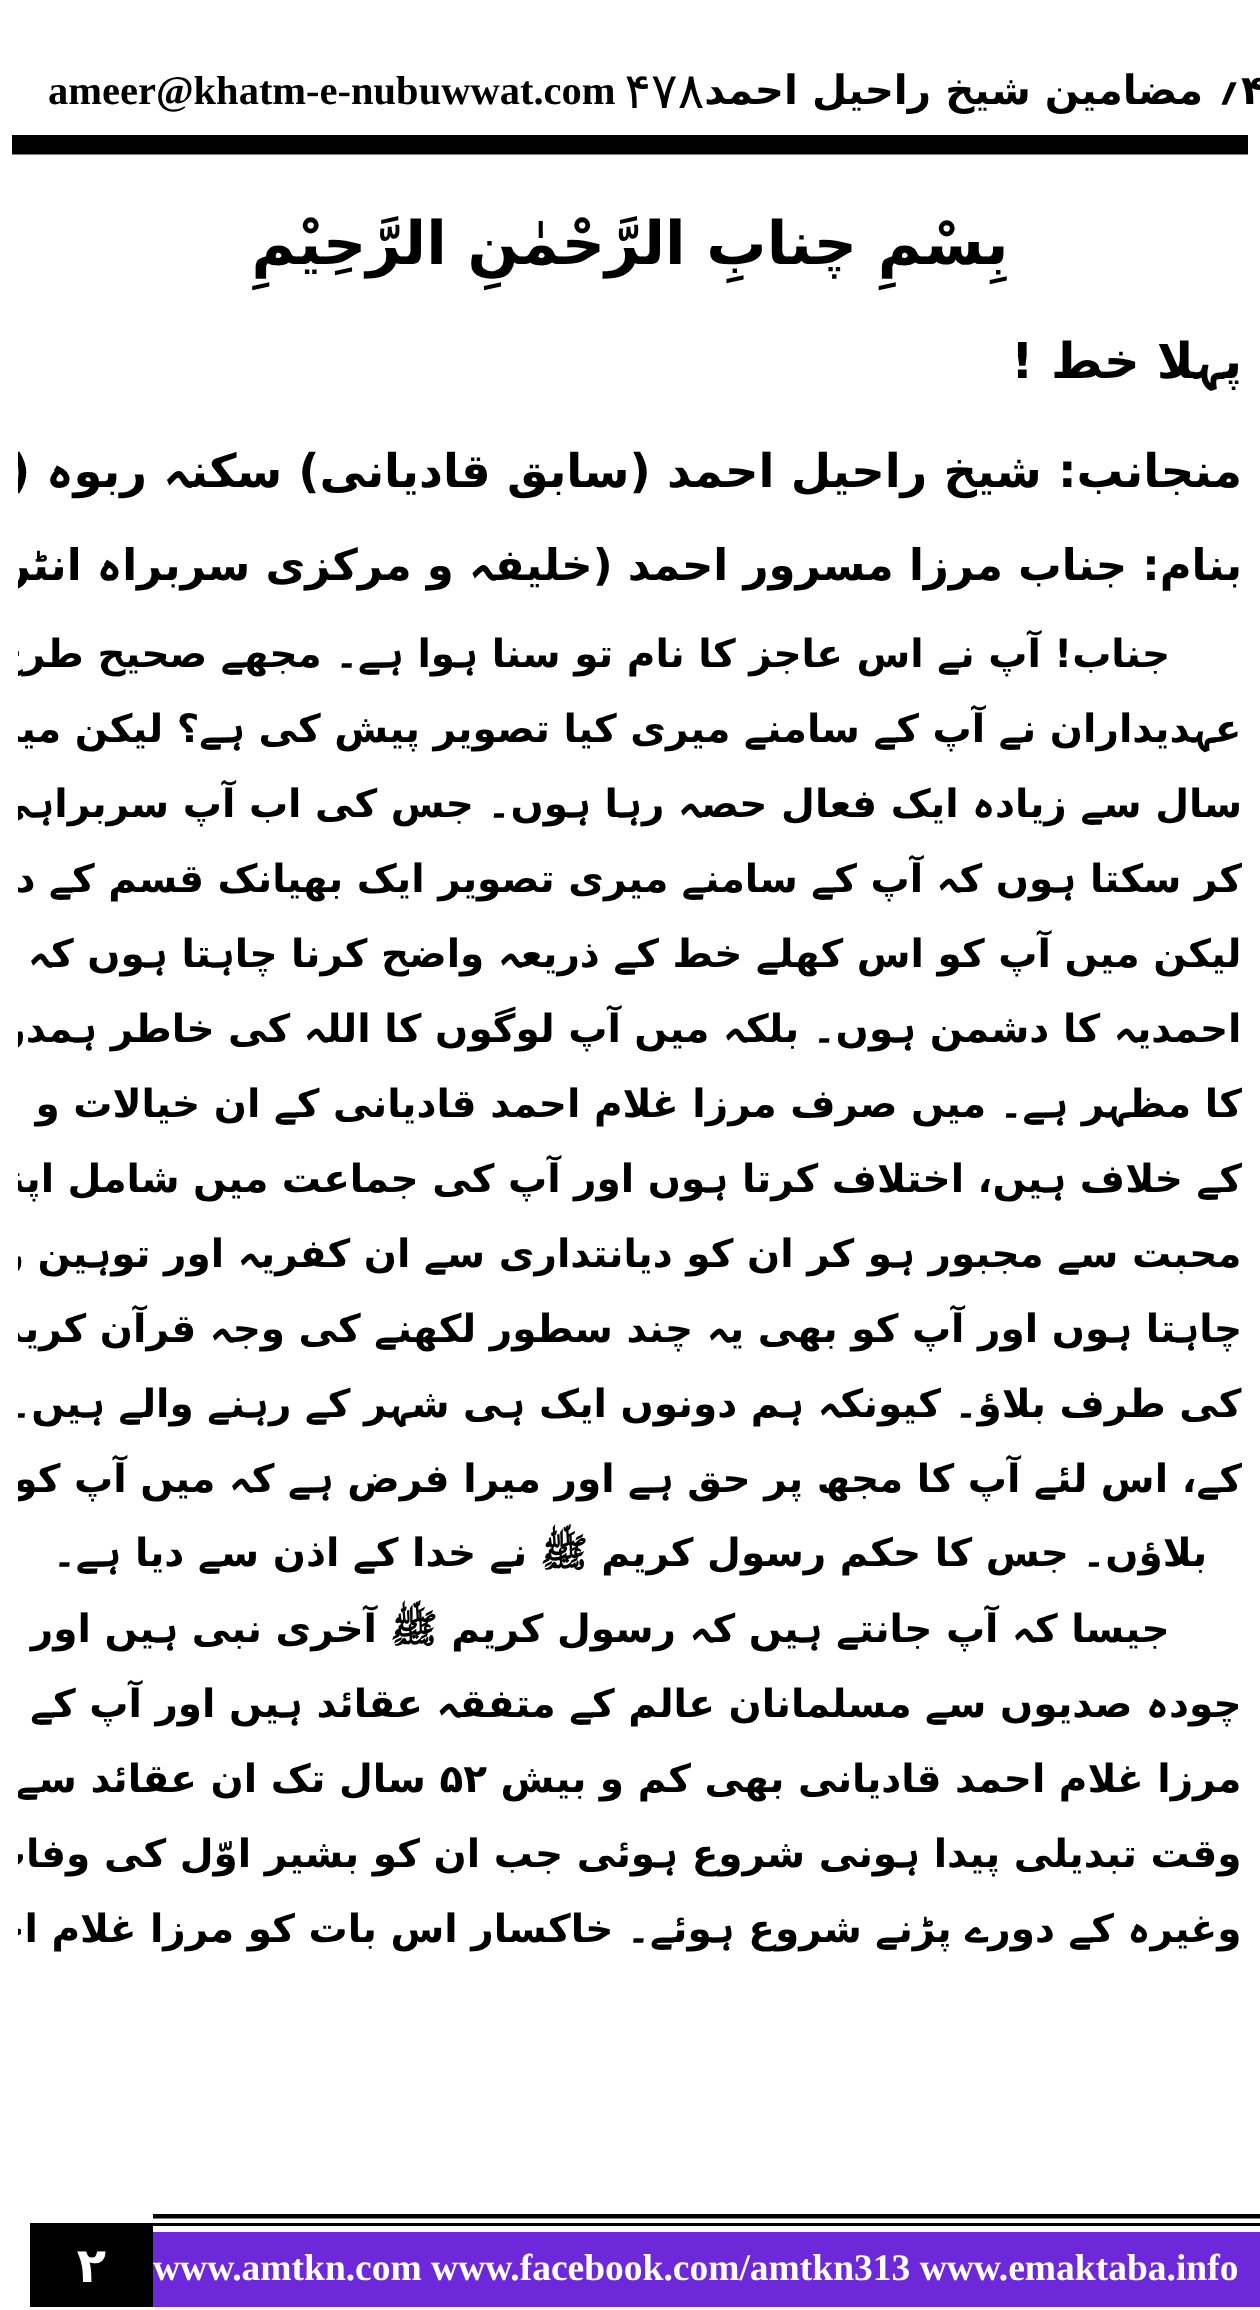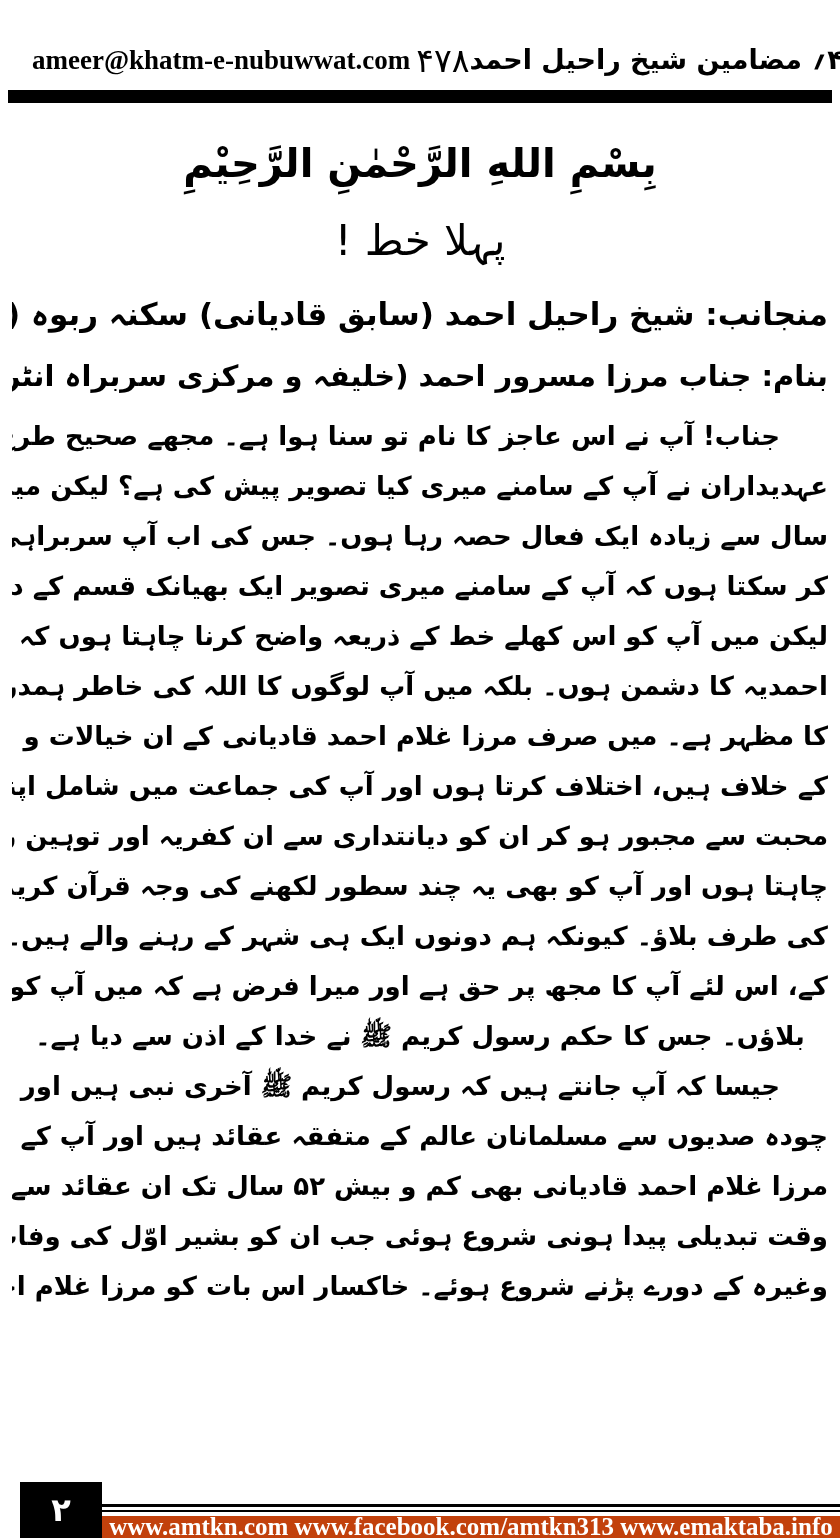--- a/index.html
+++ b/index.html
@@ -59,23 +59,23 @@
   }
   .hamd {
     margin-top: 26px;
     text-align: center;
     font-weight: bold;
     font-size: 35px;
     line-height: 46px;
   }
   .letter-title {
     margin-top: 28px;
-    text-align: center;
-    font-weight: normal;
-    font-size: 42px;
+    text-align: right;
+    font-weight: bold;
+    font-size: 33px;
     line-height: 48px;
   }
   .from-line {
     margin-top: 26px;
     text-align: center;
     font-weight: bold;
     font-size: 31px;
     line-height: 46px;
     white-space: nowrap;
     overflow: hidden;
@@ -126,26 +126,26 @@
     font-size: 32px;
     direction: rtl;
   }
   .footer-right {
     position: absolute;
     left: 102px; right: 0; bottom: 2px;
   }
   .rule-a { height: 3px; background: #000; margin-bottom: 3px; }
   .rule-b { height: 2px; background: #000; margin-bottom: 4px; }
   .footer-bar {
-    height: 22px;
-    background: #c2410c;
+    height: 50px;
+    background: #6d28d9;
     color: #fff;
     display: flex;
     align-items: center;
-    justify-content: center;
+    justify-content: flex-start;
   }
   .footer-bar span {
     font-family: "Liberation Serif", serif;
     font-weight: bold;
     font-size: 25px;
     white-space: nowrap;
   }
 </style>
 </head>
 <body>
@@ -154,21 +154,21 @@
 
   <div class="header">
     <span class="header-email">ameer@khatm-e-nubuwwat.com</span>
     <span class="header-pageno">۴۷۸</span>
     <span class="header-title">احتساب جلد ۴۳؍ مضامین شیخ راحیل احمد</span>
   </div>
 
   <div class="header-rule"></div>
 
   <div class="content">
-    <div class="bismillah">بِسْمِ اللهِ الرَّحْمٰنِ الرَّحِيْمِ</div>
+    <div class="bismillah">بِسْمِ چنابِ الرَّحْمٰنِ الرَّحِيْمِ</div>
     <div class="letter-title">پہلا خط !</div>
     <div class="from-line">منجانب: شیخ راحیل احمد (سابق قادیانی) سکنہ ربوہ (حال مقیم) جرمنی</div>
     <div class="to-line">بنام: جناب مرزا مسرور احمد (خلیفہ و مرکزی سربراہ انٹرنیشنل جماعت احمدیہ لندن)</div>
 
     <div class="letter-body">
         <div class="body-line indent">جناب! آپ نے اس عاجز کا نام تو سنا ہوا ہے۔ مجھے صحیح طرح علم نہیں کہ آپ کے</div>
         <div class="body-line">عہدیداران نے آپ کے سامنے میری کیا تصویر پیش کی ہے؟ لیکن میں چونکہ اس نظام کا پچاس</div>
         <div class="body-line">سال سے زیادہ ایک فعال حصہ رہا ہوں۔ جس کی اب آپ سربراہی کر رہے ہیں۔ اس لئے اندازہ</div>
         <div class="body-line">کر سکتا ہوں کہ آپ کے سامنے میری تصویر ایک بھیانک قسم کے دشمن کے طور پر پیش کی گئی ہوگی۔</div>
         <div class="body-line">لیکن میں آپ کو اس کھلے خط کے ذریعہ واضح کرنا چاہتا ہوں کہ میں نہ تو آپ کا اور نہ ہی جماعت</div>

